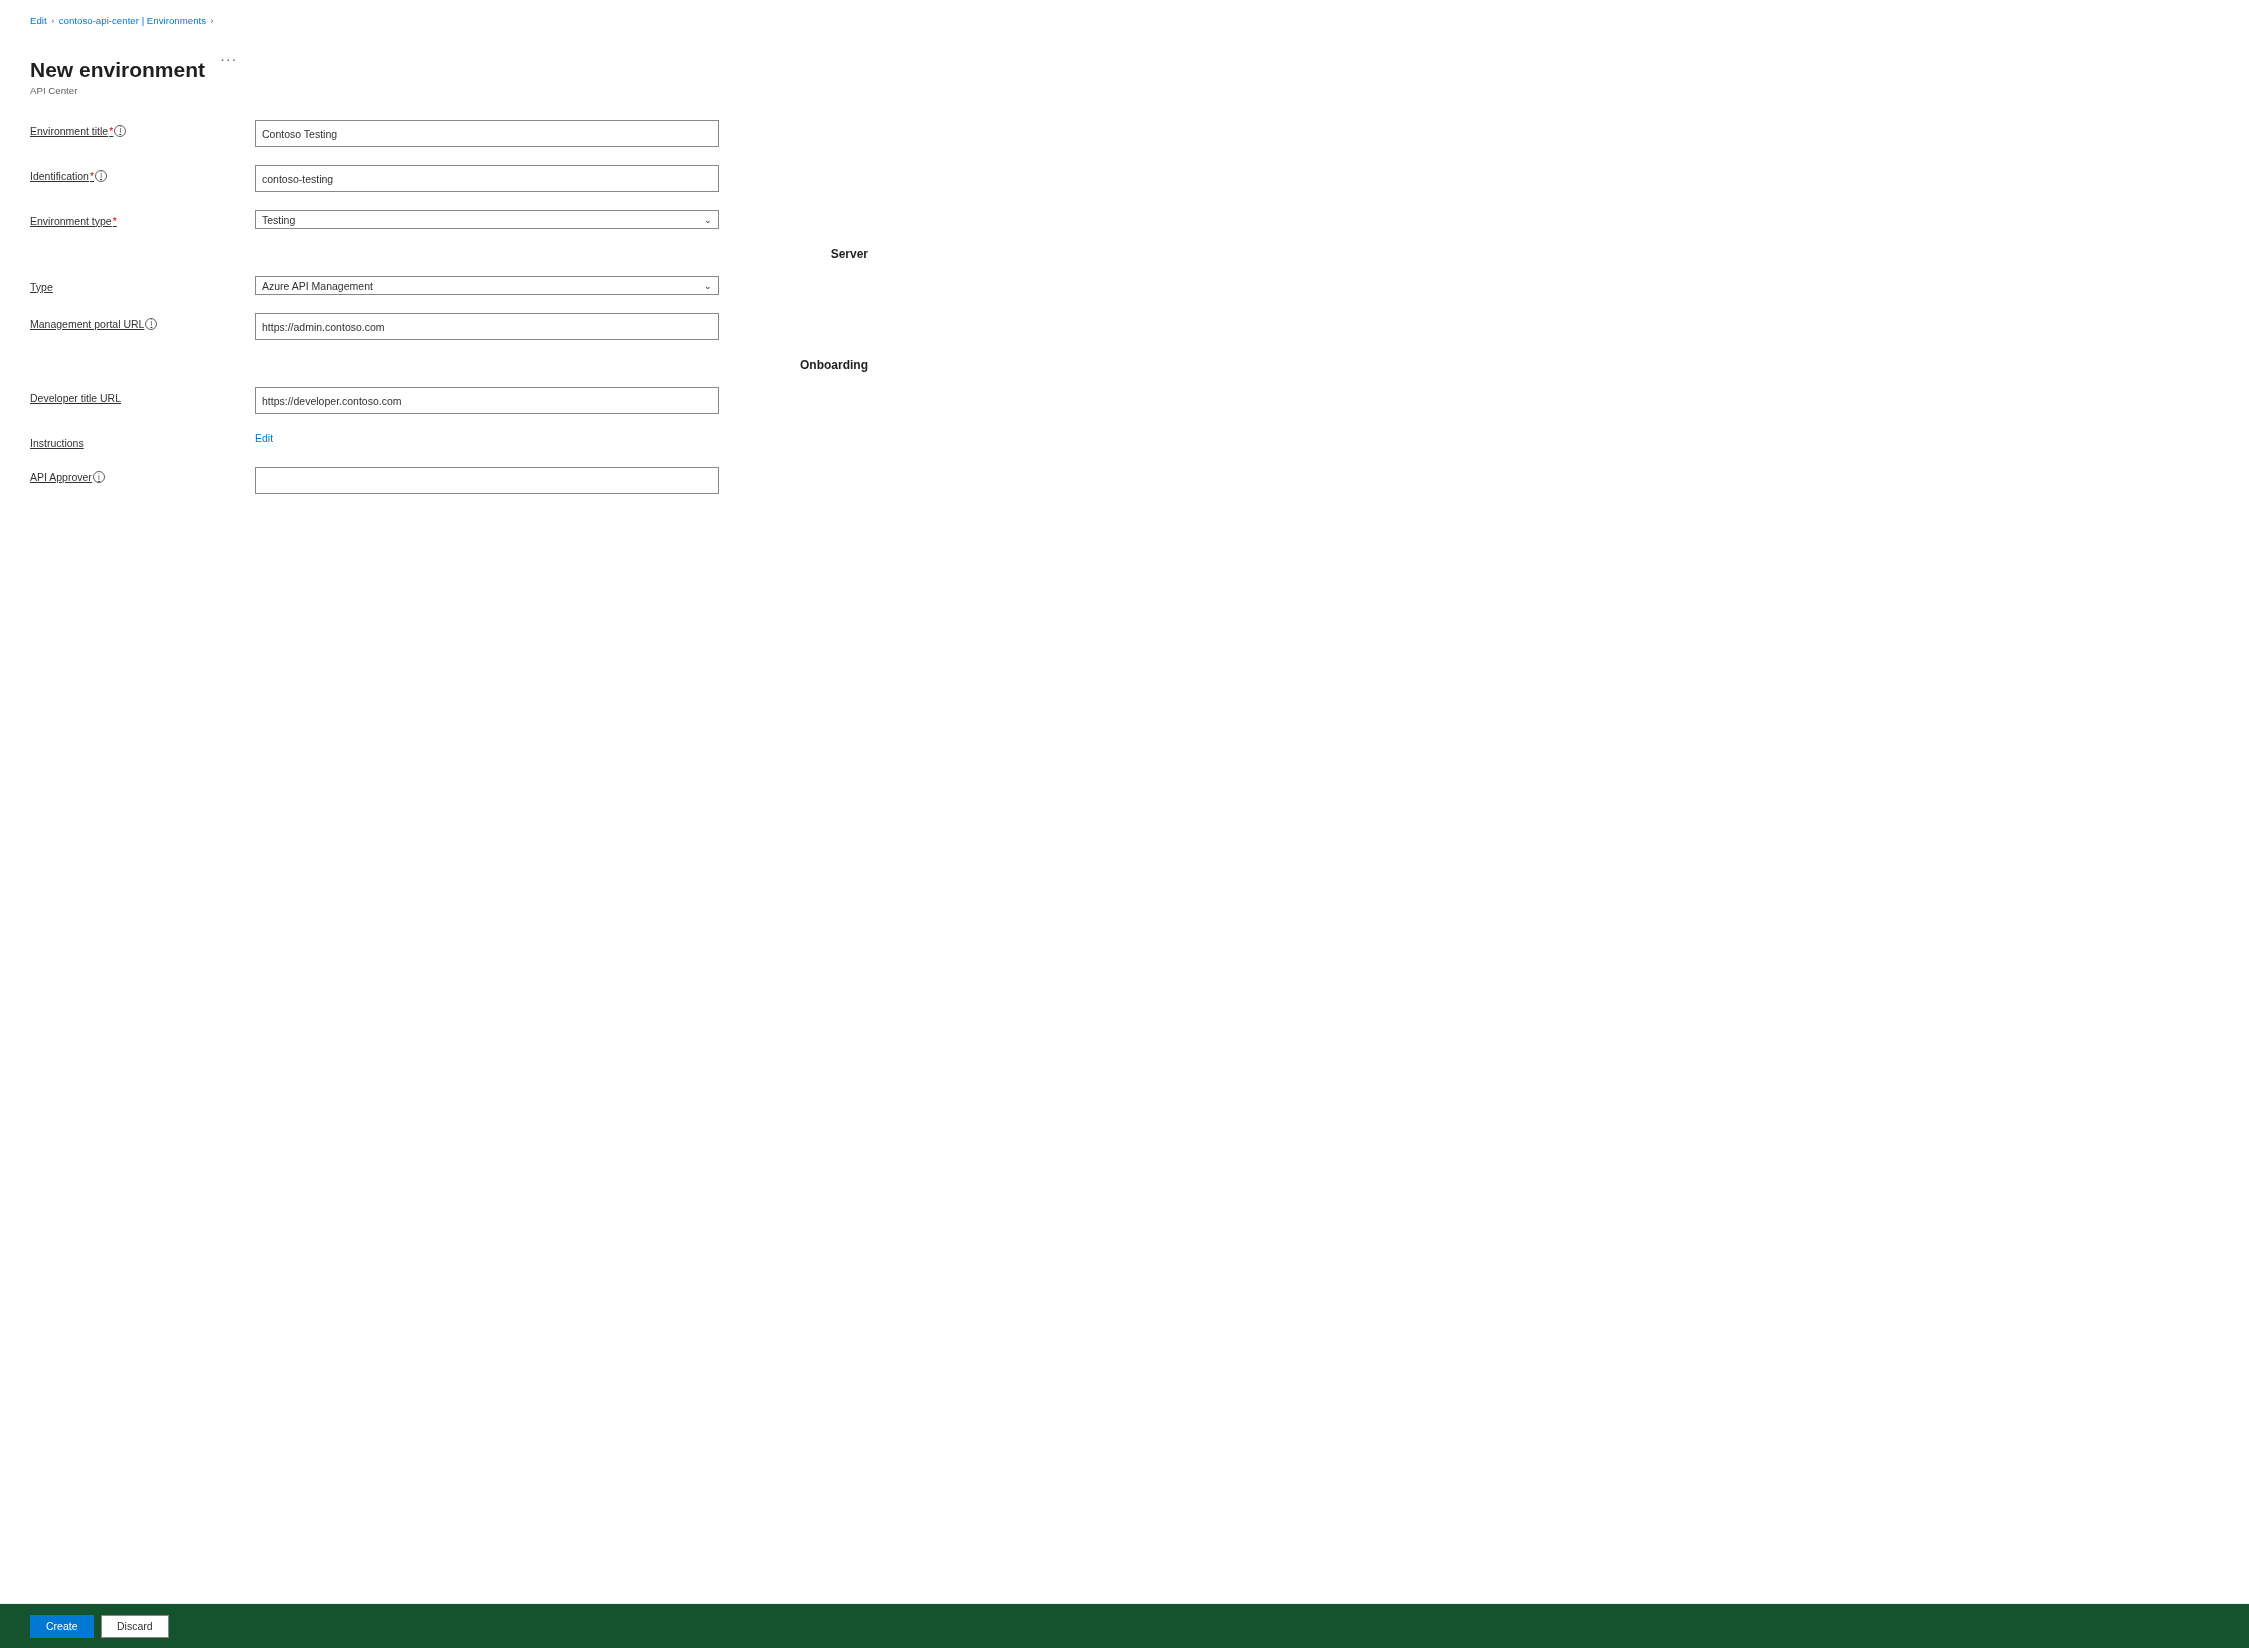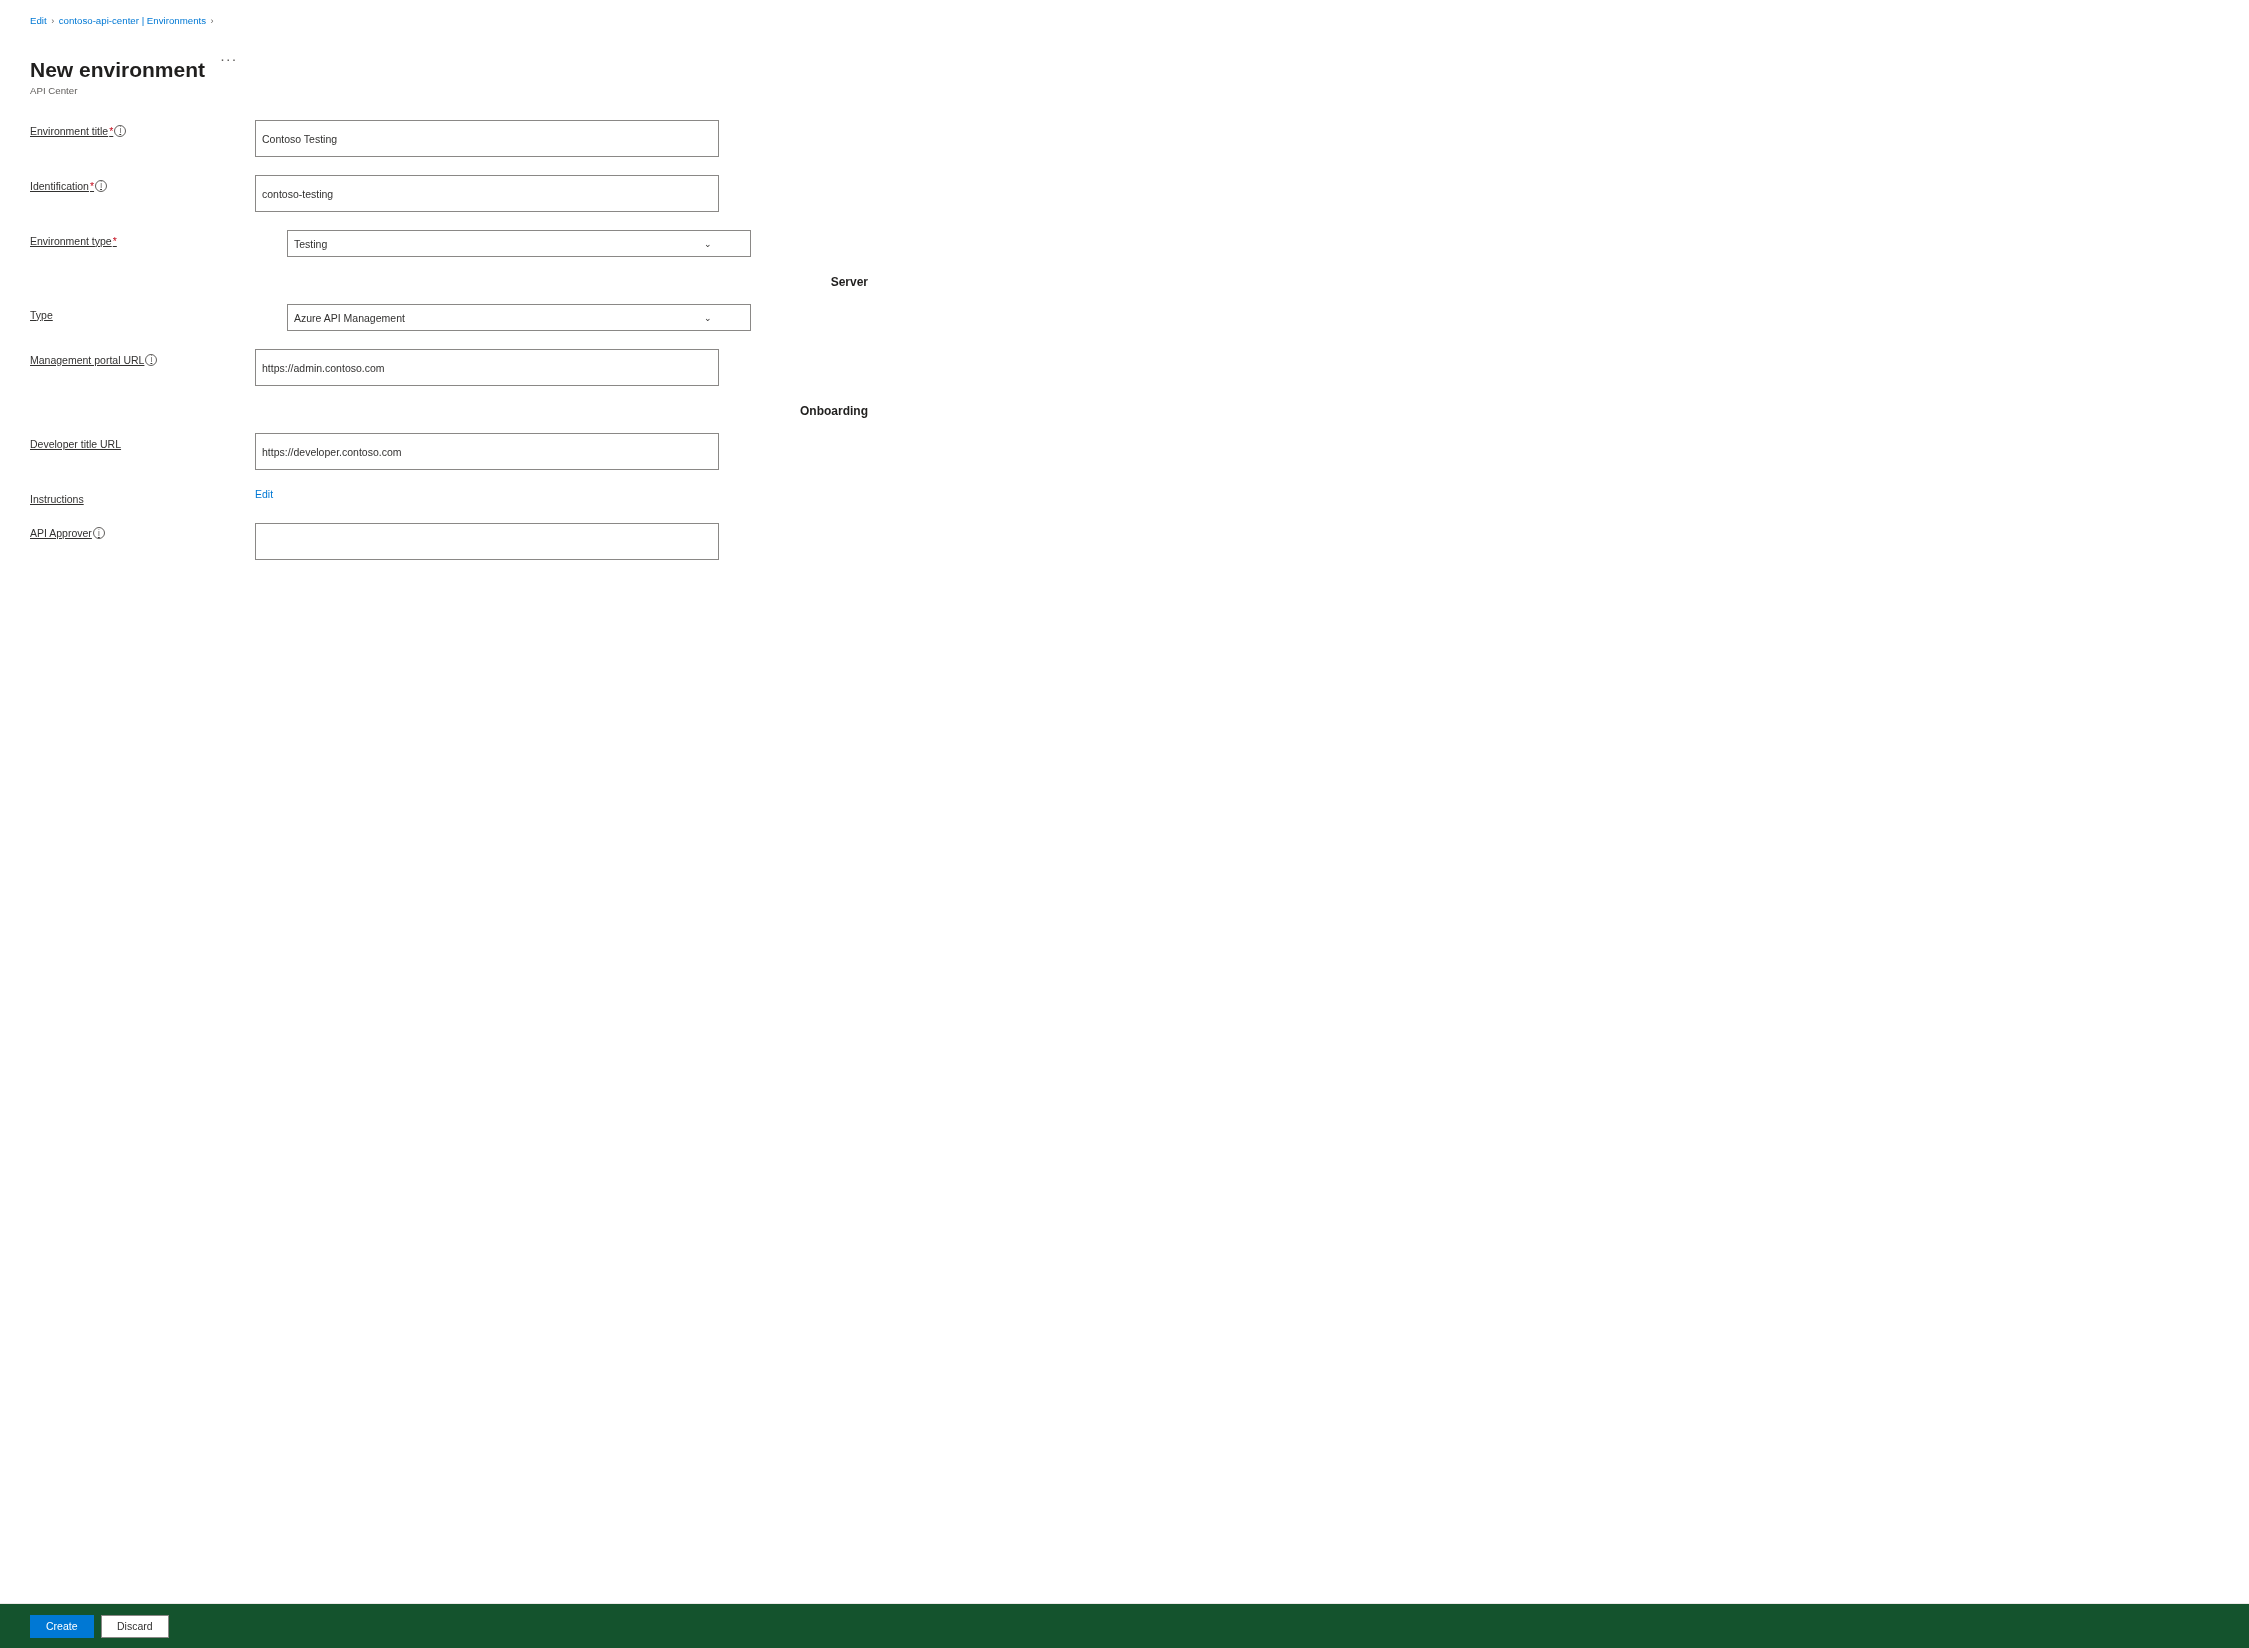--- a/index.html
+++ b/index.html
@@ -111,21 +111,21 @@
       flex-shrink: 0;
     }
 
     .form-control-wrapper {
       flex: 1;
       max-width: 464px;
     }
 
     .form-input {
       width: 100%;
-      height: 37px;
+      height: 27px;
       border: 0.7px solid #8a8886;
       padding: 0 6px;
       font-size: 10.5px;
       color: #323130;
       background: #ffffff;
       outline: none;
       font-family: inherit;
     }
 
     .form-textarea {
@@ -141,32 +141,31 @@
       font-family: inherit;
     }
 
     .form-select-wrapper {
       position: relative;
       width: 100%;
     }
 
     .form-select {
       width: 100%;
-      height: 27px;
+      height: 19px;
       border: 0.7px solid #8a8886;
       padding: 0 27px 0 6px;
       font-size: 10.5px;
       color: #323130;
       background: #ffffff;
       outline: none;
       appearance: none;
       -webkit-appearance: none;
       cursor: pointer;
       font-family: inherit;
-      margin-left: 32px;
     }
 
     .select-chevron {
       position: absolute;
       right: 7.5px;
       top: 50%;
       transform: translateY(-50%);
       pointer-events: none;
       color: #323130;
       font-size: 9px;

